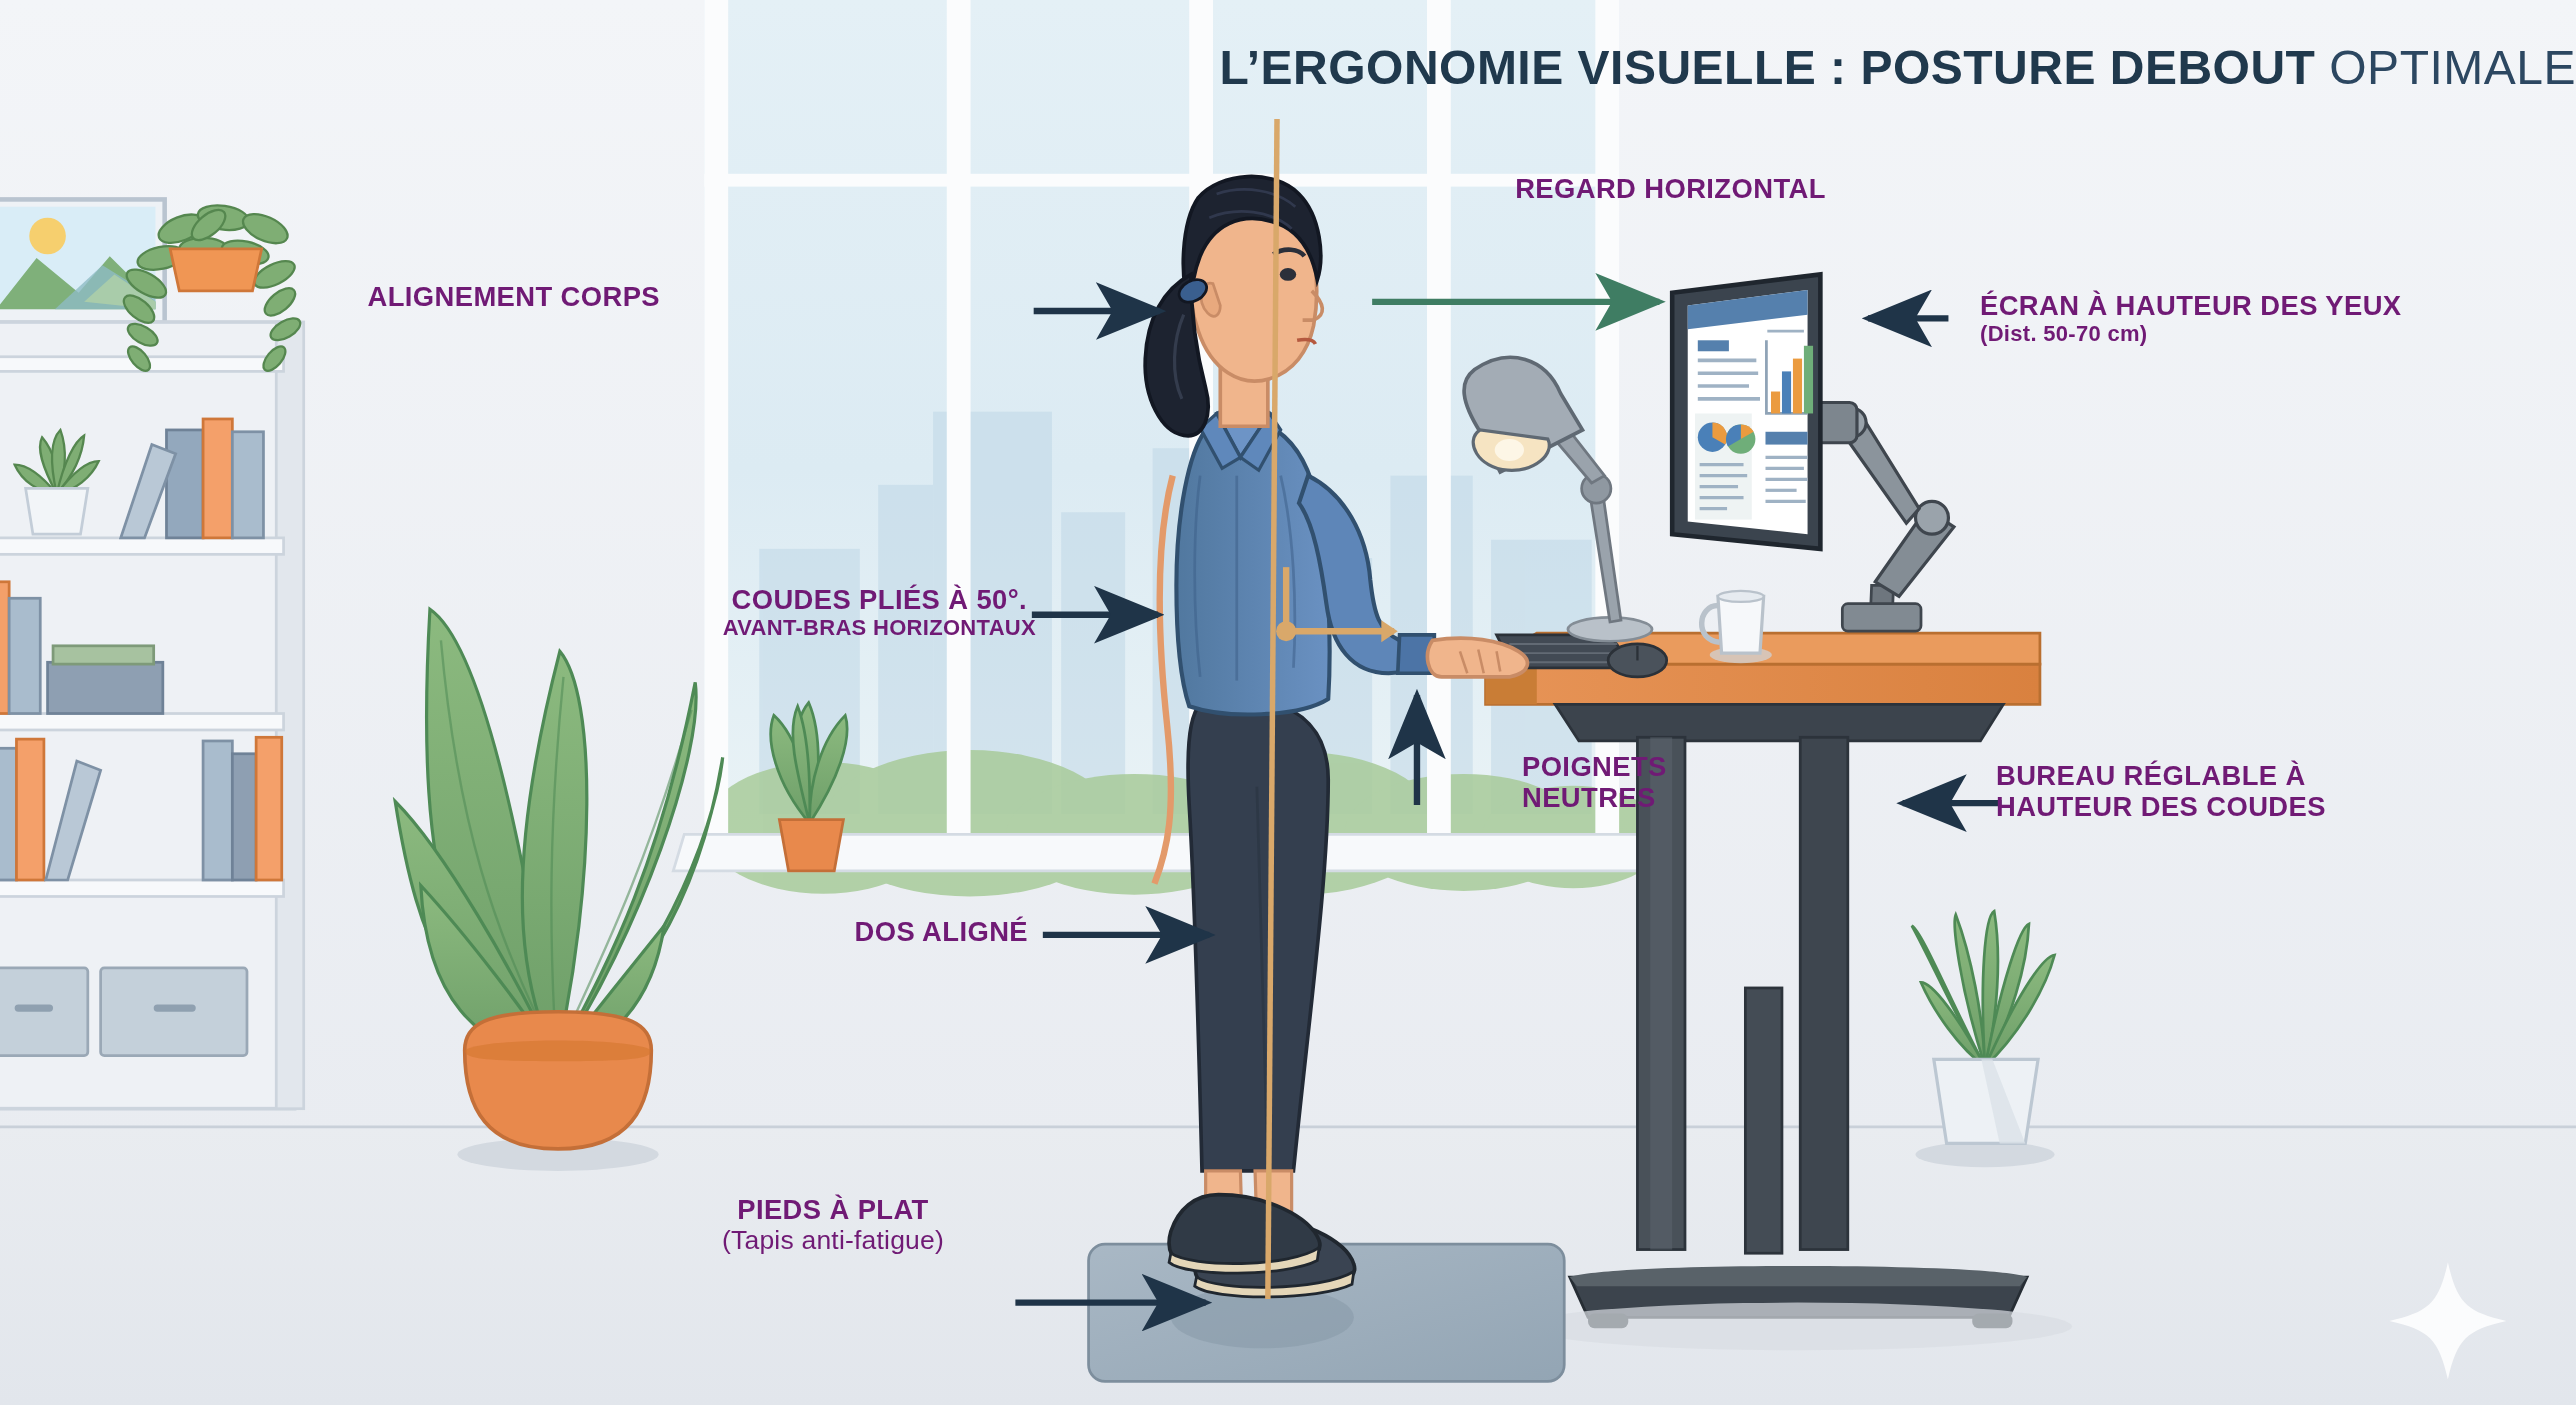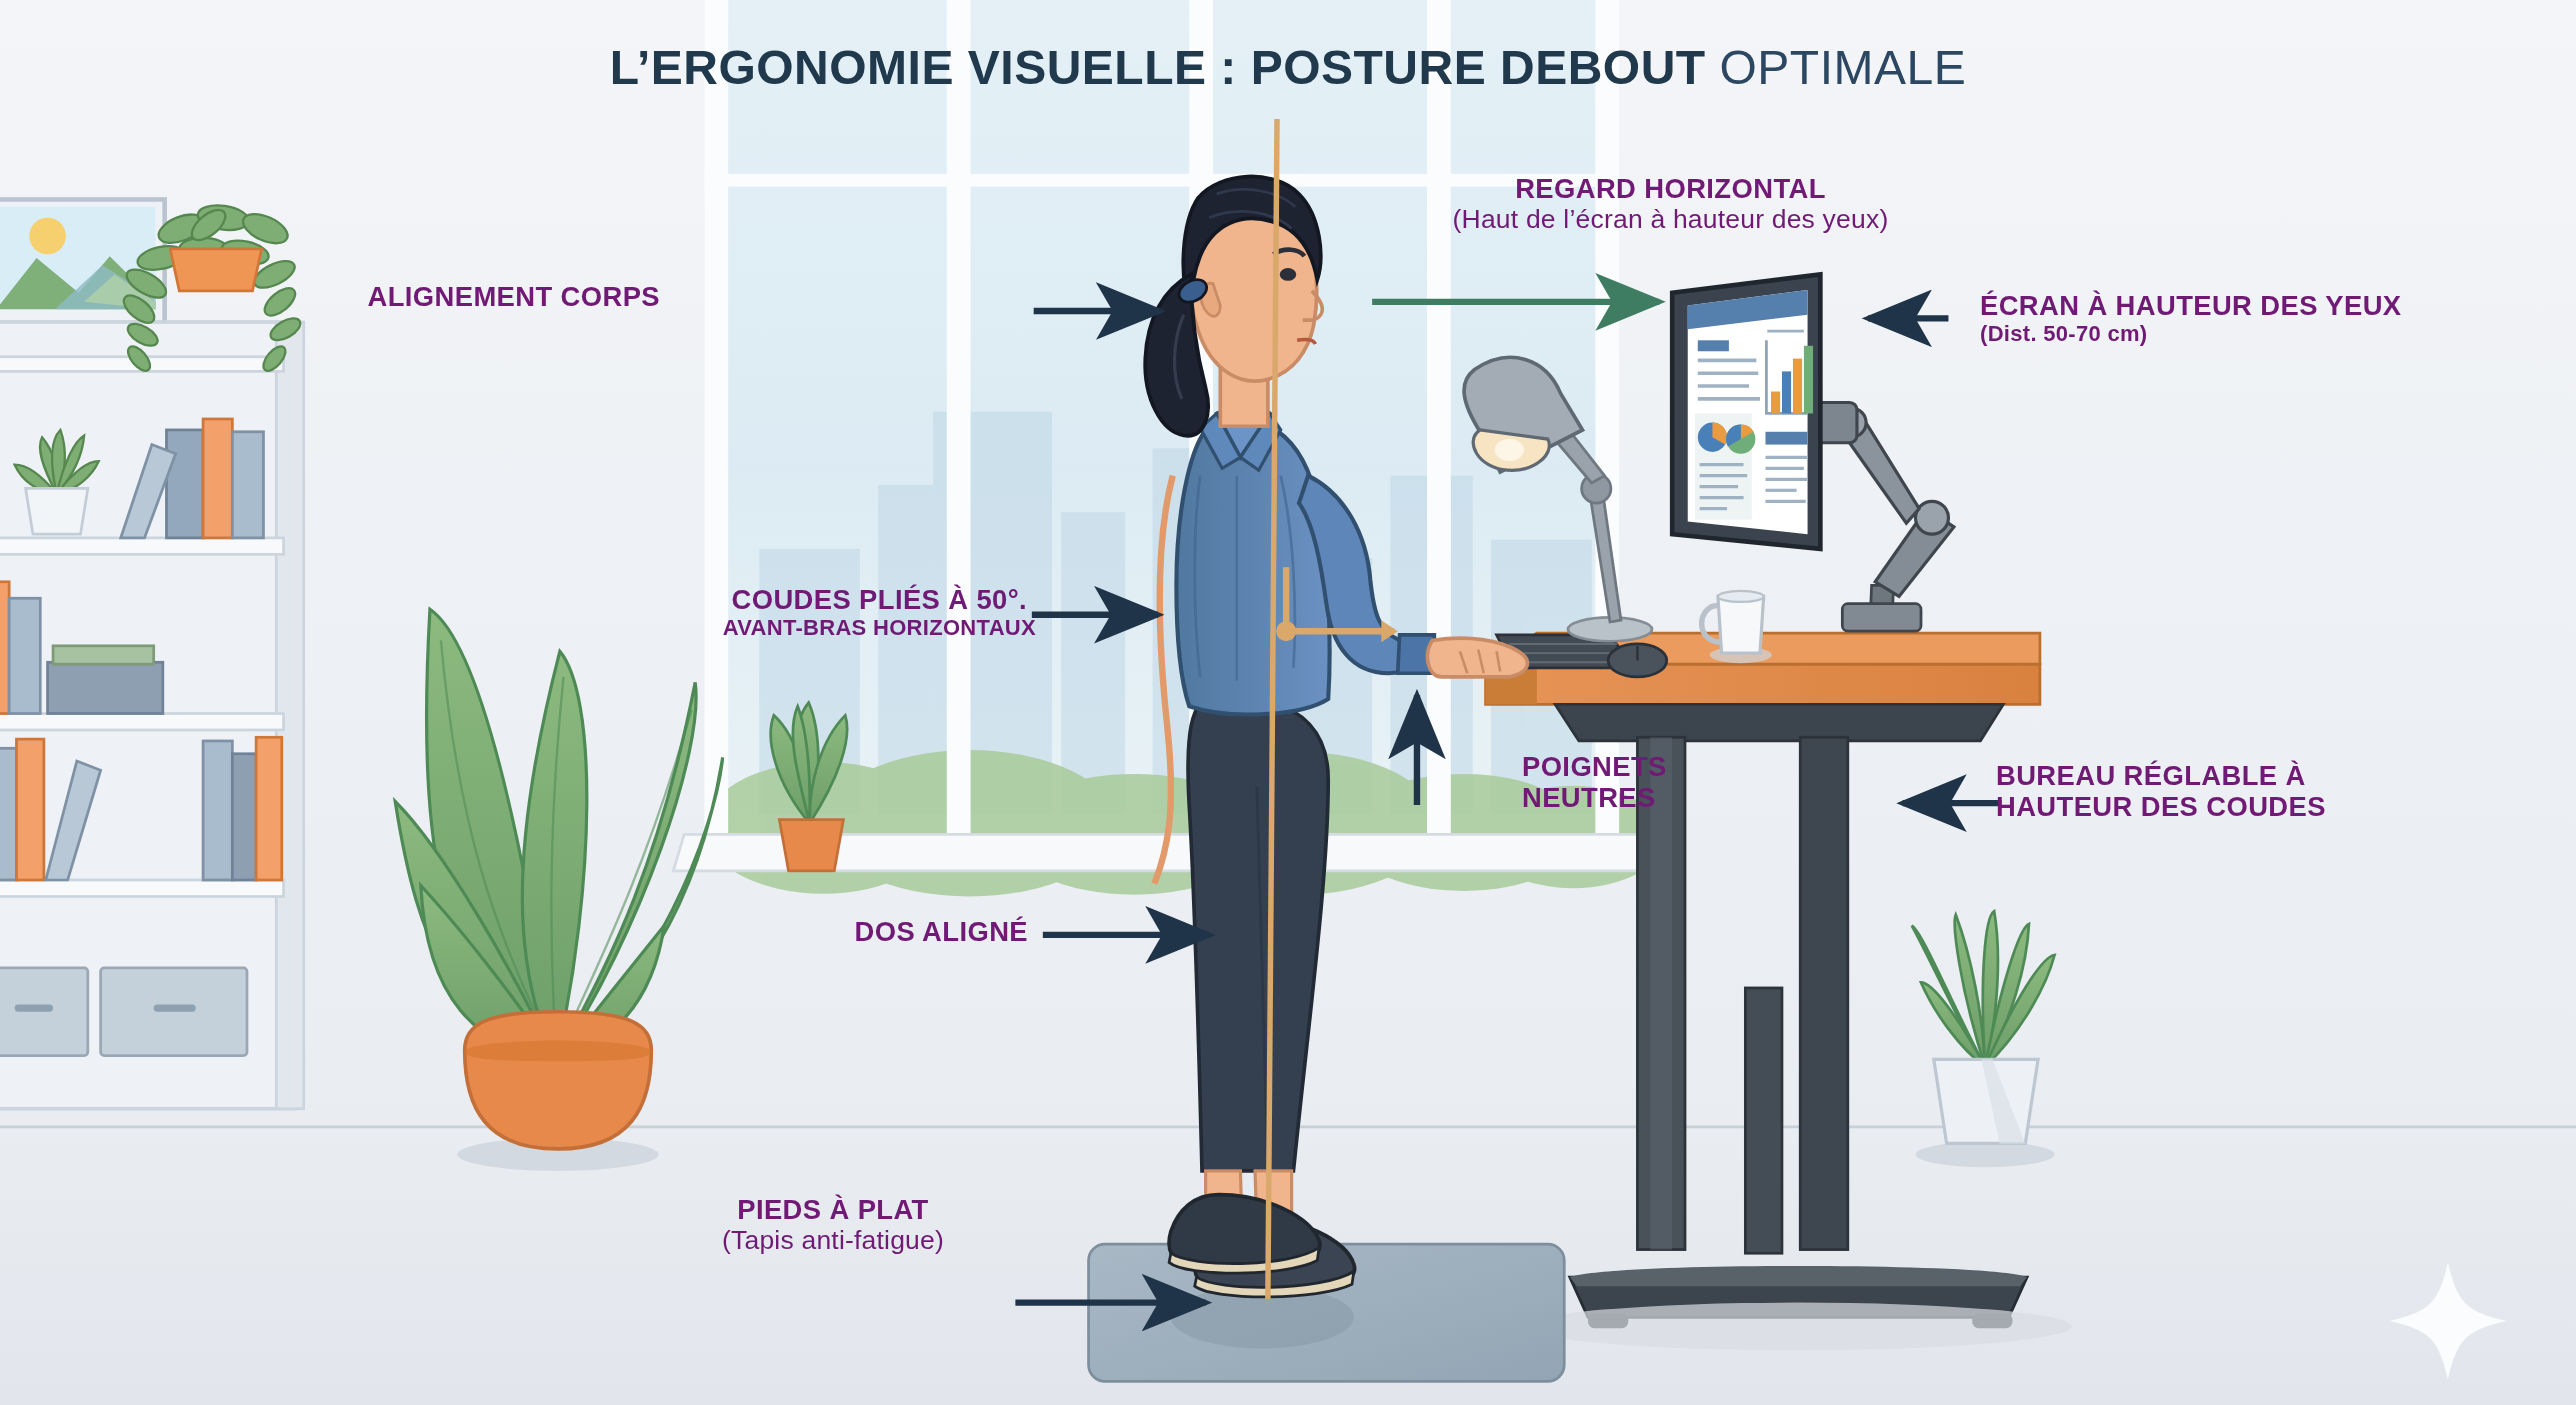--- a/index.html
+++ b/index.html
@@ -20,21 +20,21 @@
     white-space:nowrap;
   }
   .lbl .l1 { font-weight:bold; font-size:27.4px; letter-spacing:0.4px; }
   .lbl .l2 { font-weight:normal; font-size:26.5px; letter-spacing:0.2px; }
   .lbl .l2b { font-weight:bold; font-size:22px; letter-spacing:0.3px; }
   .lbl.r { text-align:center; }
   .lbl.c { text-align:center; }
 
   #title {
     position:absolute; left:0; right:0; top:40px;
-    text-align:center;
+    text-align:right;
     font-size:48px; letter-spacing:0.5px;
     color:#20394d;
     white-space:nowrap;
   }
   #title .b { font-weight:bold; }
   #title .t { font-weight:normal; color:#2c4761; }
 </style>
 </head>
 <body>
 
@@ -447,21 +447,20 @@
     <span class="b">L’ERGONOMIE VISUELLE : POSTURE DEBOUT</span>
     <span class="t">OPTIMALE</span>
   </div>
 
   <div class="lbl r" style="right:1916px; top:282px;">
     <div class="l1">ALIGNEMENT CORPS</div>
   </div>
 
   <div class="lbl c" style="left:1378px; top:174px; width:585px;">
     <div class="l1">REGARD HORIZONTAL</div>
-    <div class="l2">(Haut de l’écran à hauteur des yeux)</div>
   </div>
 
   <div class="lbl" style="left:1980px; top:291px;">
     <div class="l1">ÉCRAN À HAUTEUR DES YEUX</div>
     <div class="l2b">(Dist. 50-70 cm)</div>
   </div>
 
   <div class="lbl r" style="right:1540px; top:585px;">
     <div class="l1">COUDES PLIÉS À 50°.</div>
     <div class="l2b">AVANT-BRAS HORIZONTAUX</div>

